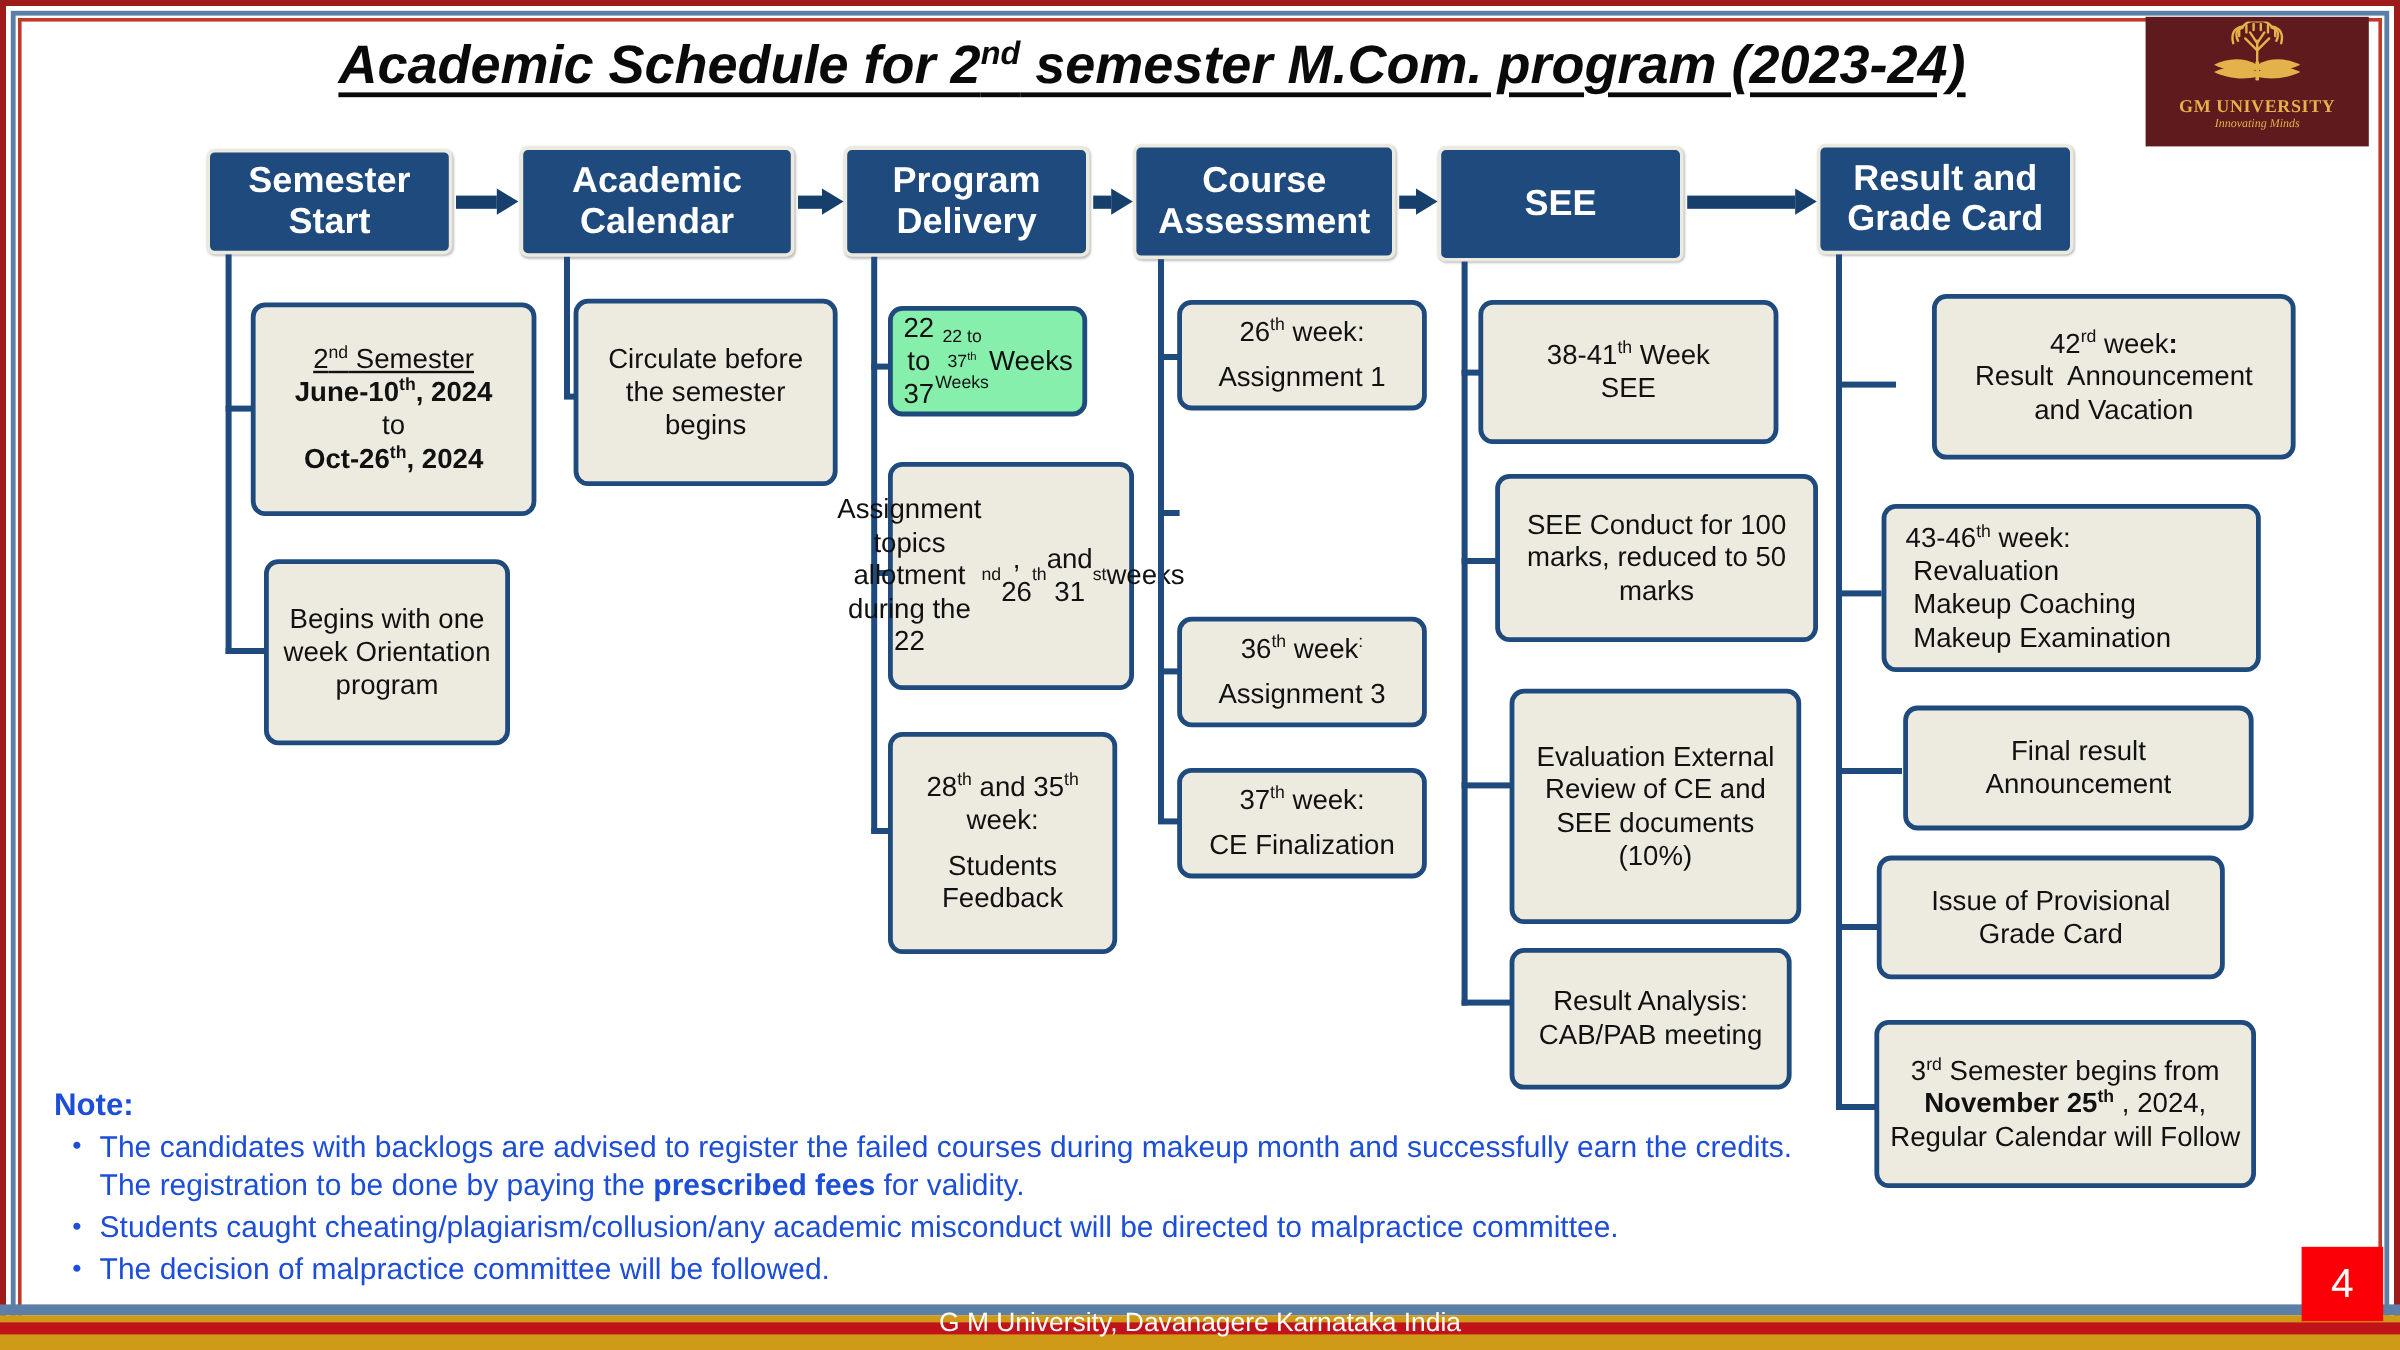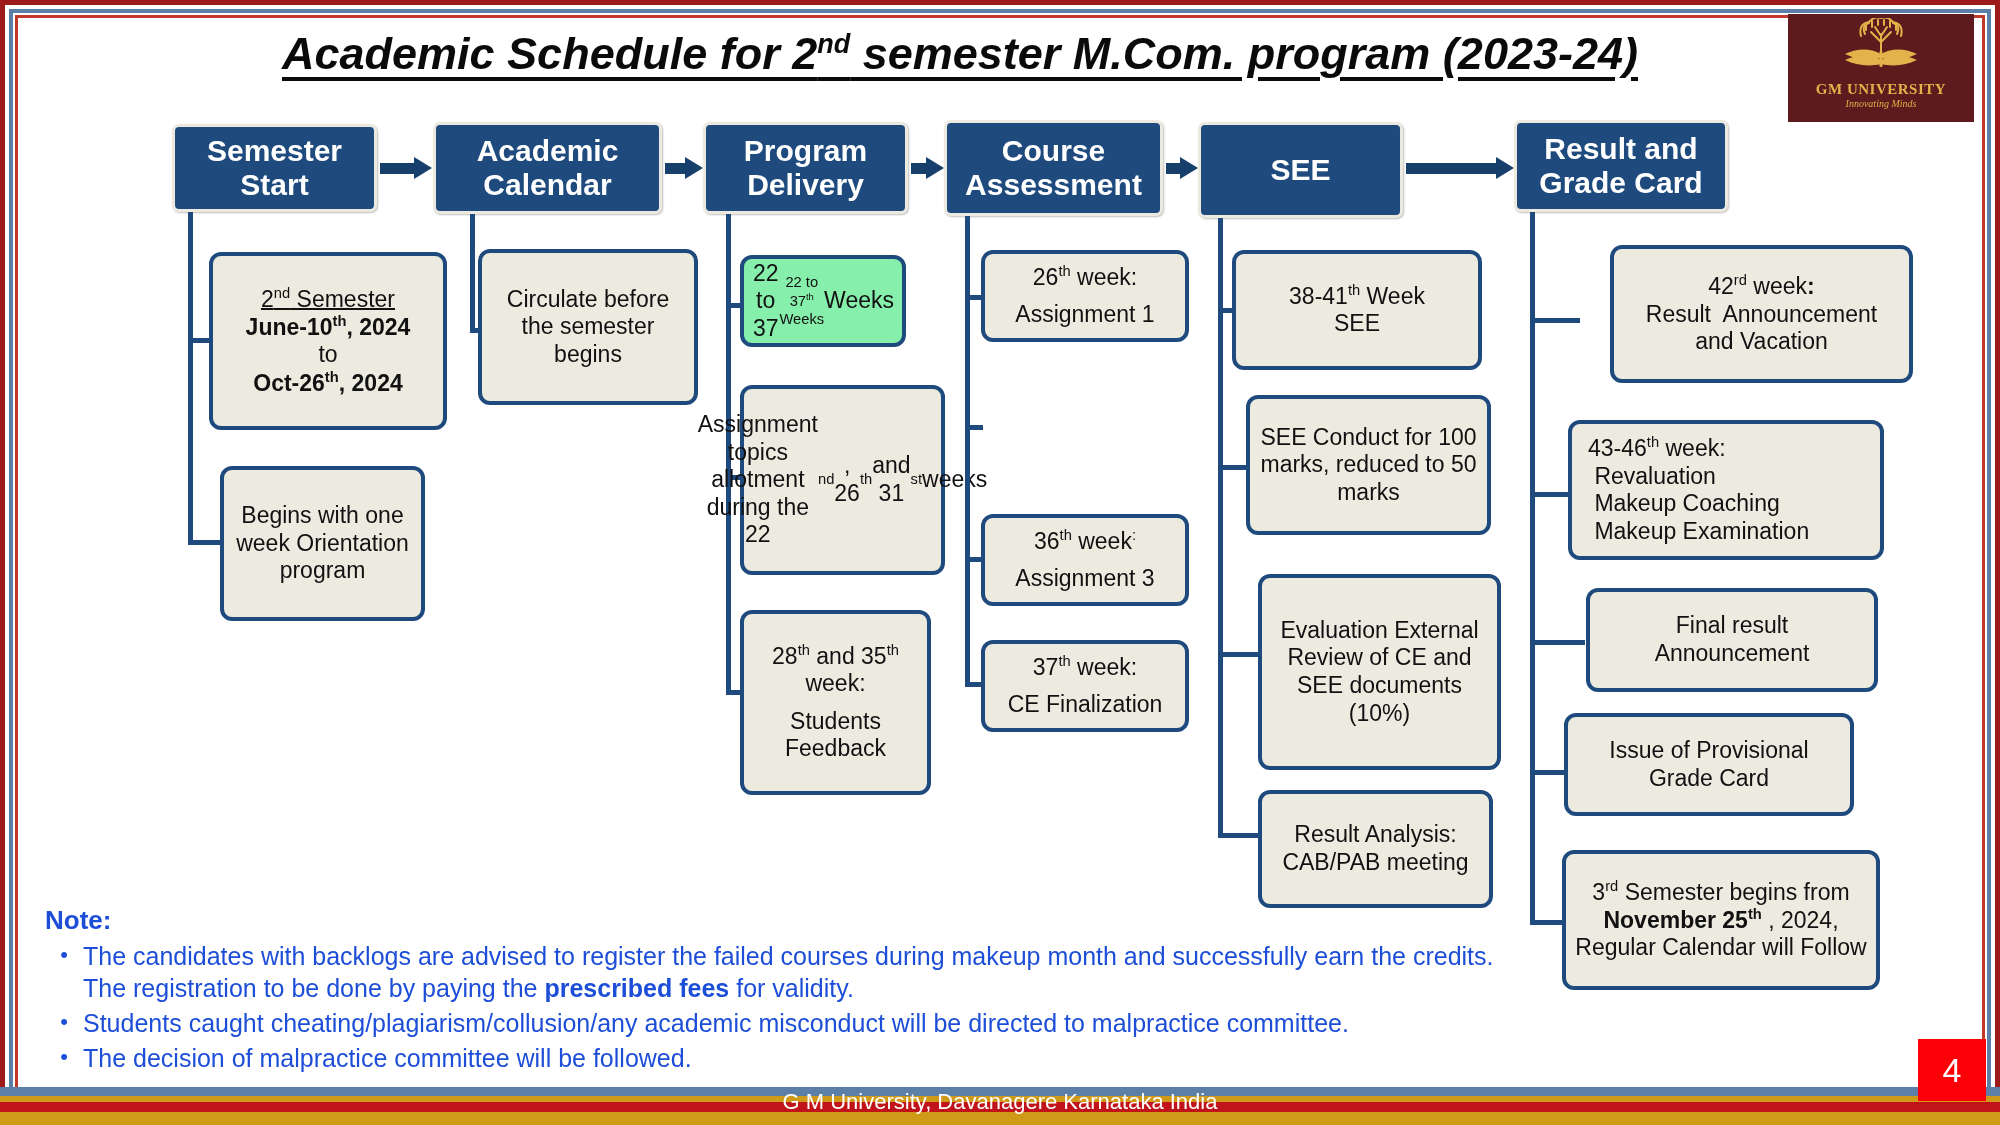--- a/index.html
+++ b/index.html
@@ -245,21 +245,21 @@
   <div class="conn" style="left:1218px;top:465px;width:48px;height:5px;"></div>
   <div class="conn" style="left:1218px;top:652px;width:42px;height:5px;"></div>
   <div class="conn" style="left:1218px;top:833px;width:42px;height:5px;"></div>
 
   <div class="node" style="left:1232px;top:250px;width:250px;height:120px;">
     <div>
         <span class="ln">38-41<sup>th</sup> Week</span>
         <span class="ln">SEE</span>
       </div>
   </div>
-  <div class="node" style="left:1246px;top:395px;width:245px;height:140px;">SEE Conduct for 100 marks, reduced to 50 marks</div>
+  <div class="node" style="left:1246px;top:395px;width:269px;height:140px;">SEE Conduct for 100 marks, reduced to 50 marks</div>
   <div class="node" style="left:1258px;top:574px;width:243px;height:196px;">Evaluation External Review of CE and SEE documents (10%)</div>
   <div class="node" style="left:1258px;top:790px;width:235px;height:118px;">Result Analysis: CAB/PAB meeting</div>
 
   <div class="conn" style="left:1530px;top:212px;width:5px;height:710px;"></div>
   <div class="conn" style="left:1530px;top:318px;width:50px;height:5px;"></div>
   <div class="conn" style="left:1530px;top:492px;width:38px;height:5px;"></div>
   <div class="conn" style="left:1530px;top:640px;width:55px;height:5px;"></div>
   <div class="conn" style="left:1530px;top:770px;width:35px;height:5px;"></div>
   <div class="conn" style="left:1530px;top:920px;width:33px;height:5px;"></div>
 

